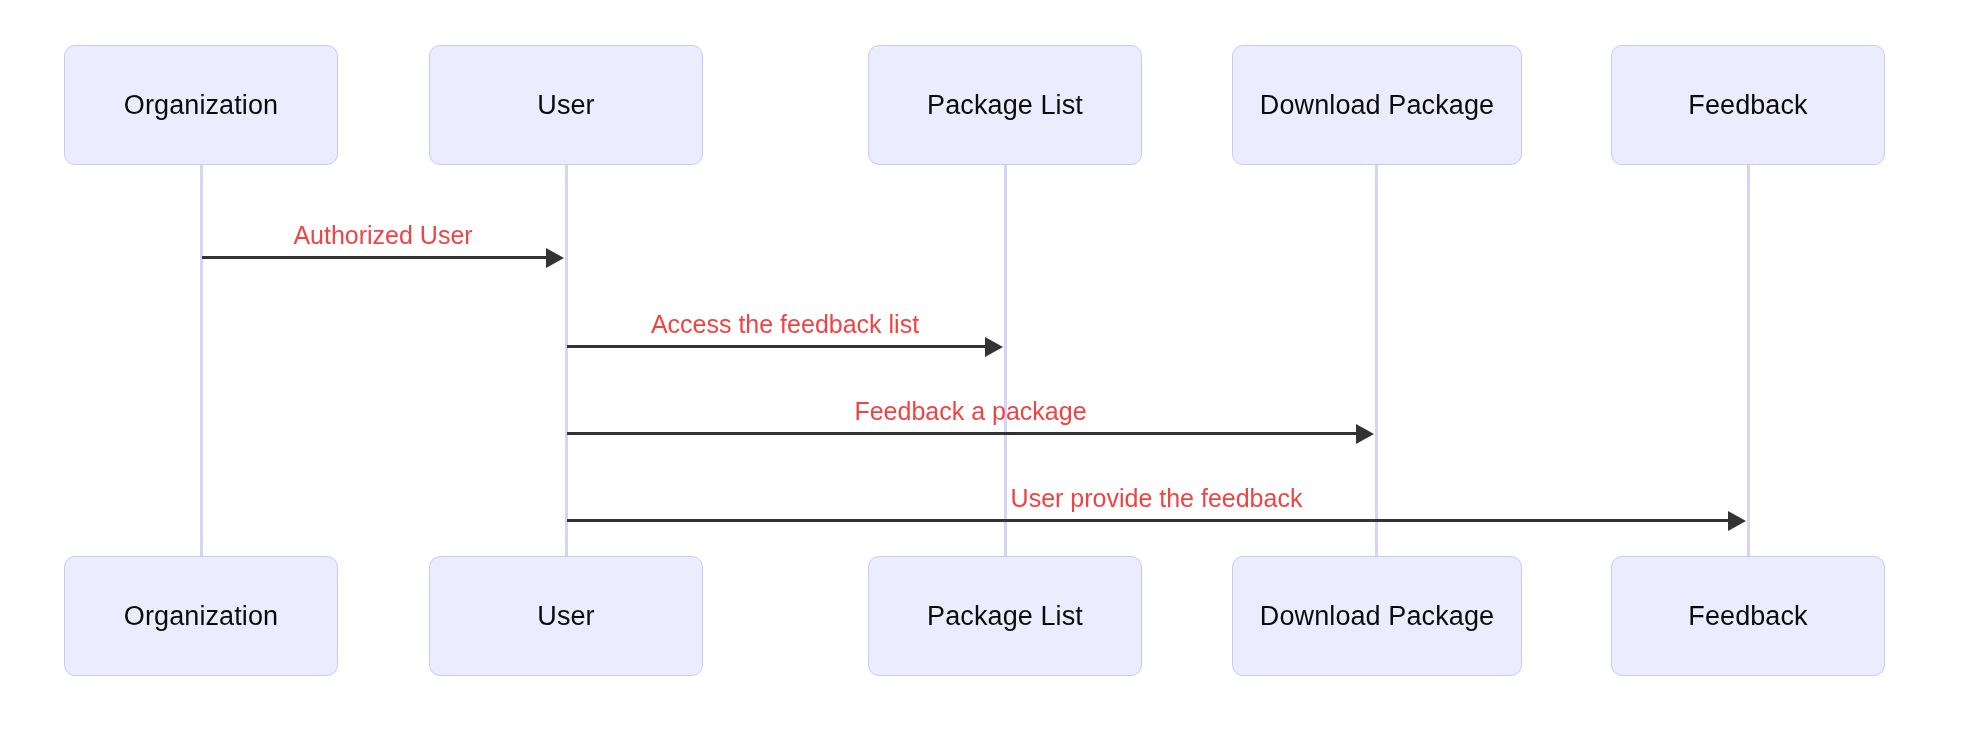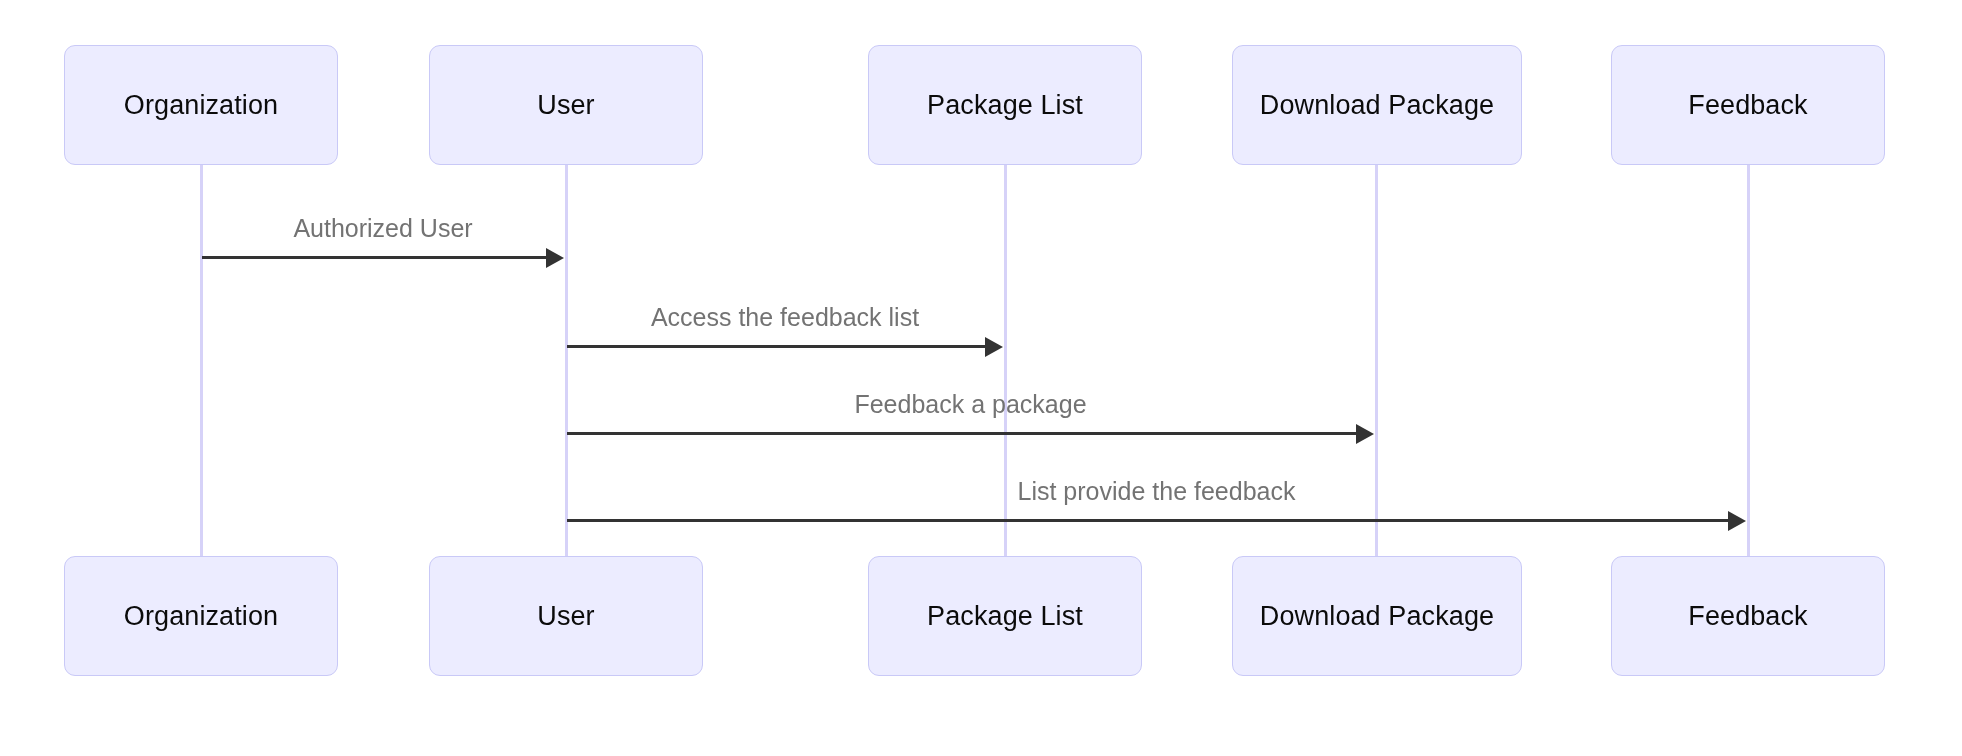--- a/index.html
+++ b/index.html
@@ -58,26 +58,26 @@
     width: 0;
     height: 0;
     border-top: 10px solid transparent;
     border-bottom: 10px solid transparent;
     border-left: 18px solid #333333;
     top: -8.5px;
   }
   .message-label {
     position: absolute;
     font-size: 25px;
-    color: #737373;
+    color: #ef4444;
     font-family: "Liberation Sans", sans-serif;
     white-space: nowrap;
     line-height: 1;
     transform: translateX(-50%);
-    bottom: 18px;
+    bottom: 11px;
   }
 </style>
 </head>
 <body>
 
 <div id="diagram-canvas">
   <div id="lifelines-layer">
       <div class="lifeline" style="left: 199.5px; top: 165px; height: 391px;"></div>
       <div class="lifeline" style="left: 564.5px; top: 165px; height: 391px;"></div>
       <div class="lifeline" style="left: 1003.5px; top: 165px; height: 391px;"></div>
@@ -96,21 +96,21 @@
         <div class="message-label" style="left: 218px;">Access the feedback list</div>
       </div>
       <div class="message" style="left: 567px; top: 432px; width: 807px; height: 3px;">
         <div class="message-line" style="width: 793px;"></div>
         <div class="message-arrowhead" style="left: 789px;"></div>
         <div class="message-label" style="left: 403.5px;">Feedback a package</div>
       </div>
       <div class="message" style="left: 567px; top: 519px; width: 1179px; height: 3px;">
         <div class="message-line" style="width: 1165px;"></div>
         <div class="message-arrowhead" style="left: 1161px;"></div>
-        <div class="message-label" style="left: 589.5px;">List provide the feedback</div>
+        <div class="message-label" style="left: 589.5px;">User provide the feedback</div>
       </div>
     </div>
   <div id="top-boxes-layer">
       <div class="participant-box" style="left: 64px; top: 45px; width: 274px; height: 120px;">
         <span class="participant-label">Organization</span>
       </div>
       <div class="participant-box" style="left: 429px; top: 45px; width: 274px; height: 120px;">
         <span class="participant-label">User</span>
       </div>
       <div class="participant-box" style="left: 868px; top: 45px; width: 274px; height: 120px;">

